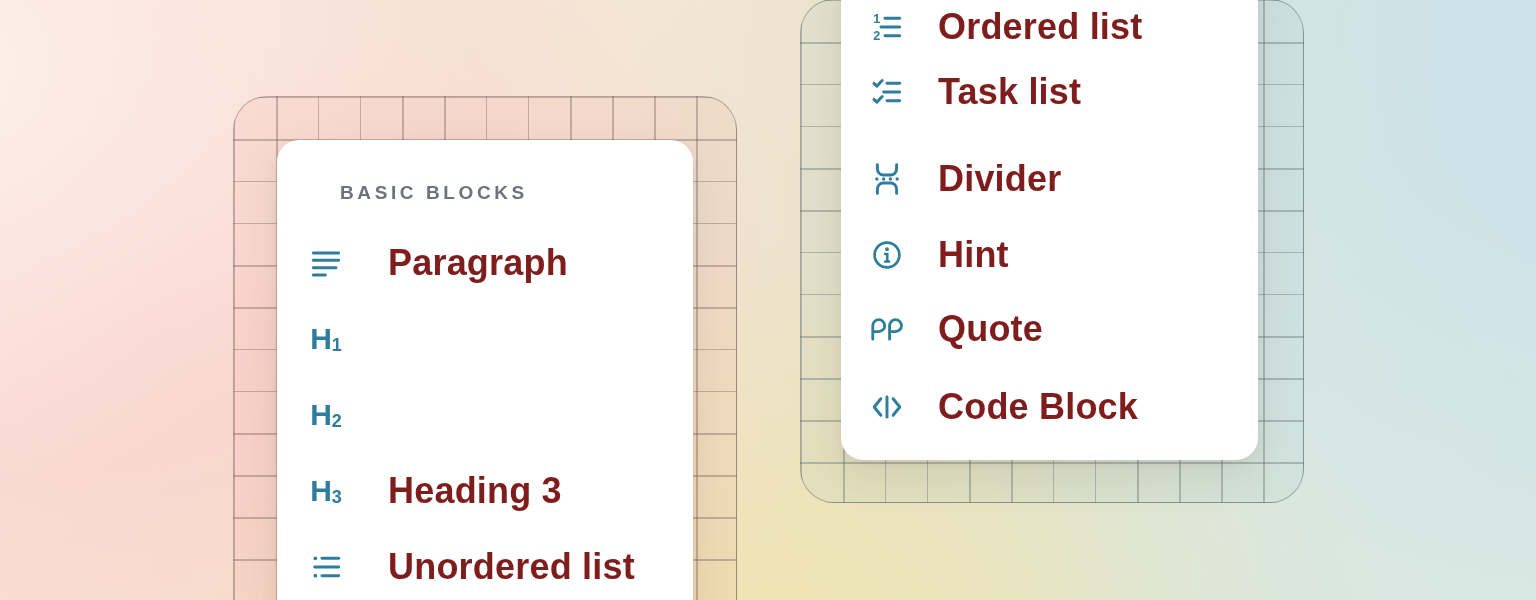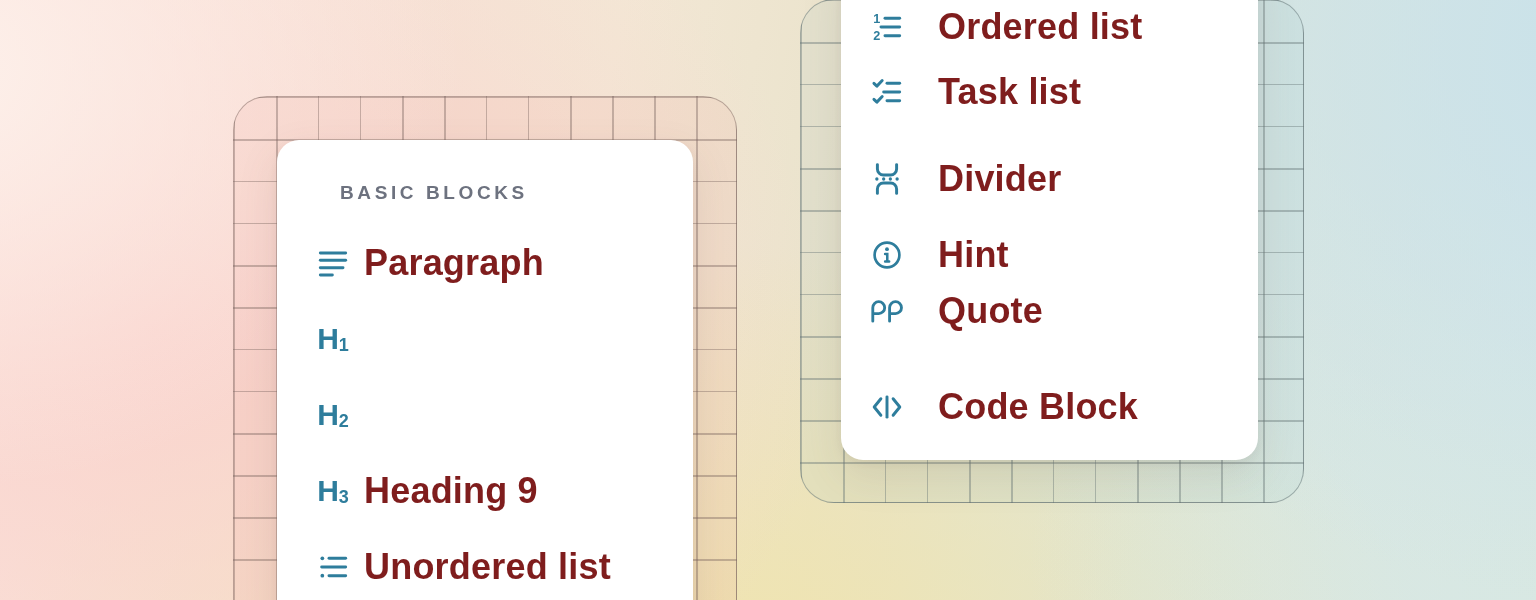--- a/index.html
+++ b/index.html
@@ -37,41 +37,41 @@
     position:absolute;background:#ffffff;border-radius:22px;
     box-shadow:0 16px 40px rgba(110,85,70,0.13), 0 3px 8px rgba(90,70,60,0.06);
   }
   .card.left{left:277px;top:140px;width:416px;height:540px;}
   .card.right{left:841px;top:-44px;width:417px;height:504px;}
   .section-label{
     position:absolute;left:31px;top:39px;height:28px;display:flex;align-items:center;
     font-size:19px;font-weight:700;letter-spacing:3.6px;color:#6d727f;margin-left:32px;
   }
   .menu-item{
-    position:absolute;left:38px;right:18px;height:56px;
-    display:flex;align-items:center;gap:13px;cursor:pointer;
+    position:absolute;left:31px;right:18px;height:56px;
+    display:flex;align-items:center;gap:44px;cursor:pointer;
   }
   .card.right .menu-item{left:28px;gap:33px;}
   .icon-box{
     width:36px;height:36px;flex:0 0 36px;
     display:flex;align-items:center;justify-content:center;
   }
   .icon-box svg{display:block;}
   .item-label{
     font-size:36px;font-weight:700;color:#7f1d1d;letter-spacing:0.2px;white-space:nowrap;
   }
   .hicon{
     font-size:30px;font-weight:700;color:#2e7d9c;line-height:1;display:flex;align-items:baseline;
   }
   .hicon sub{font-size:18px;font-weight:700;line-height:0;transform:translateY(2px);}
   
   .card.left  .row-0{top:95px}  .card.left  .row-1{top:171px} .card.left  .row-2{top:247px}
   .card.left  .row-3{top:323px} .card.left  .row-4{top:399px}
   .card.right .row-0{top:43px}  .card.right .row-1{top:108px} .card.right .row-2{top:195px}
-  .card.right .row-3{top:271px} .card.right .row-4{top:327px} .card.right .row-5{top:423px}
+  .card.right .row-3{top:271px} .card.right .row-4{top:345px} .card.right .row-5{top:423px}
 </style>
 </head>
 <body>
 
 <div class="scene">
 
   <div class="grid-panel left"></div>
   <div class="grid-panel right"></div>
 
   <div class="card left">
@@ -107,21 +107,21 @@
       </span>
     </div>
 
     <div class="menu-item row-3">
       <span class="icon-box">
         <span class="hicon">
             <span>H</span>
             <sub>3</sub>
           </span>
       </span>
-      <span class="item-label">Heading 9</span>
+      <span class="item-label">Heading 3</span>
     </div>
 
     <div class="menu-item row-4">
       <span class="icon-box">
         <svg width="32" height="32" viewBox="0 0 24 24" fill="none" stroke="#2e7d9c" stroke-width="2.2" stroke-linecap="round">
           <circle cx="4" cy="5.5" r="1.4" fill="#2e7d9c" stroke="none"></circle>
           <circle cx="4" cy="18.5" r="1.4" fill="#2e7d9c" stroke="none"></circle>
           <line x1="9" y1="5.5" x2="21.5" y2="5.5"></line>
           <line x1="3.5" y1="12" x2="21.5" y2="12"></line>
           <line x1="9" y1="18.5" x2="21.5" y2="18.5"></line>

